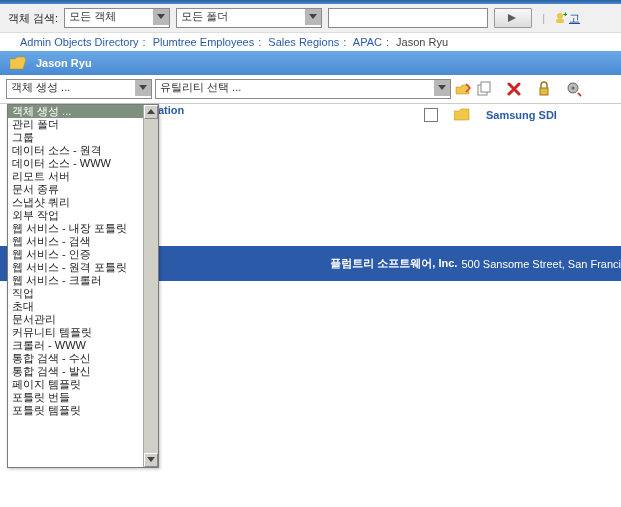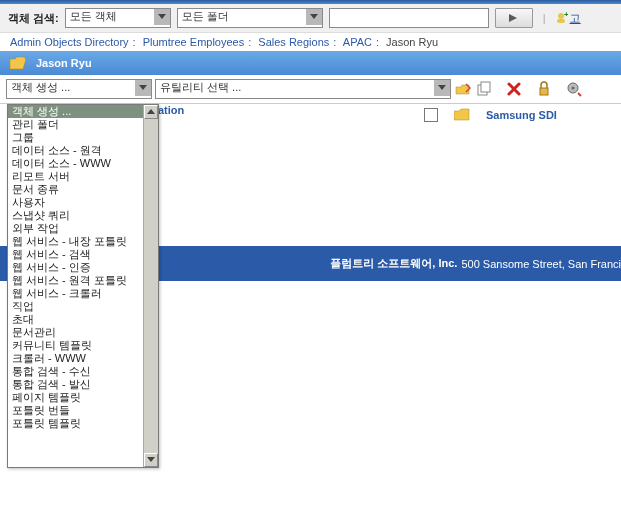--- a/index.html
+++ b/index.html
@@ -1,28 +1,28 @@
 <!DOCTYPE html>
 <html><head>
 <meta charset="utf-8">
 <style>
 body{margin:0;font-family:"Malgun Gothic","Apple SD Gothic Neo",Arial,sans-serif;font-size:11px;color:#333;background:#fff;width:621px}
 .topbar{height:4px;background:linear-gradient(to bottom,#2a5a9c,#4a8ad4)}
 .searchbar{background:#f0f0f0;padding:4px 8px;display:flex;align-items:center;gap:6px;border-bottom:1px solid #ddd}
-.searchbar .lbl{font-weight:bold;color:#222}
+.searchbar .lbl{font-weight:normal;color:#222}
 .combo{display:inline-flex;align-items:flex-start;background:#fff;border:1px solid #8a8a8a;height:18px;padding:0 0 0 4px;position:relative}
 .combo-text{min-width:80px}
 .combo-btn{width:16px;height:16px;background:#b8b8b8;display:flex;align-items:center;justify-content:center;margin-left:4px}
 .combo-btn svg{fill:#444}
 .textinput{border:1px solid #8a8a8a;height:18px;width:150px;padding:0 4px}
 .go-btn{width:36px;height:18px;border:1px solid #999;background:linear-gradient(#f8f8f8,#ddd);display:flex;align-items:center;justify-content:center;border-radius:1px}
 .go-btn svg{fill:#5a5a5a}
 .divider{color:#aaa;margin:0 4px}
 .addlink{color:#1a4ea0;text-decoration:underline}
-.breadcrumb{padding:3px 10px;color:#2a5aa8}
+.breadcrumb{padding:3px 20px;color:#2a5aa8}
 .breadcrumb a{color:#2a5aa8;text-decoration:none}
 .breadcrumb .cur{color:#444}
 .sep{color:#2a5aa8;margin:0 4px}
 .titlebar{background:linear-gradient(to bottom,#6aa9e6,#4a8ad4);color:#fff;font-weight:bold;padding:5px 10px;display:flex;align-items:center;gap:10px}
 .toolbar{display:flex;align-items:center;gap:3px;padding:4px 6px;border-bottom:1px solid #ccc}
 .toolbar .combo{flex:0 0 auto}
 .toolbar .combo.wide .combo-text{min-width:270px}
 .tool-icon{width:18px;height:18px;display:flex;align-items:center;justify-content:center}
 .content-area{position:relative;min-height:380px}
 .child-item{position:absolute;left:424px;top:4px;display:flex;align-items:center;gap:16px}
@@ -166,21 +166,20 @@
 
   <div class="dropdown-panel">
     <div class="dropdown-list" id="dd-list">
         <div class="dropdown-li sel">객체 생성 ...</div>
         <div class="dropdown-li">관리 폴더</div>
         <div class="dropdown-li">그룹</div>
         <div class="dropdown-li">데이터 소스 - 원격</div>
         <div class="dropdown-li">데이터 소스 - WWW</div>
         <div class="dropdown-li">리모트 서버</div>
         <div class="dropdown-li">문서 종류</div>
-        <div class="dropdown-li">사용자</div>
         <div class="dropdown-li">스냅샷 쿼리</div>
         <div class="dropdown-li">외부 작업</div>
         <div class="dropdown-li">웹 서비스 - 내장 포틀릿</div>
         <div class="dropdown-li">웹 서비스 - 검색</div>
         <div class="dropdown-li">웹 서비스 - 인증</div>
         <div class="dropdown-li">웹 서비스 - 원격 포틀릿</div>
         <div class="dropdown-li">웹 서비스 - 크롤러</div>
         <div class="dropdown-li">직업</div>
         <div class="dropdown-li">초대</div>
         <div class="dropdown-li">문서관리</div>

